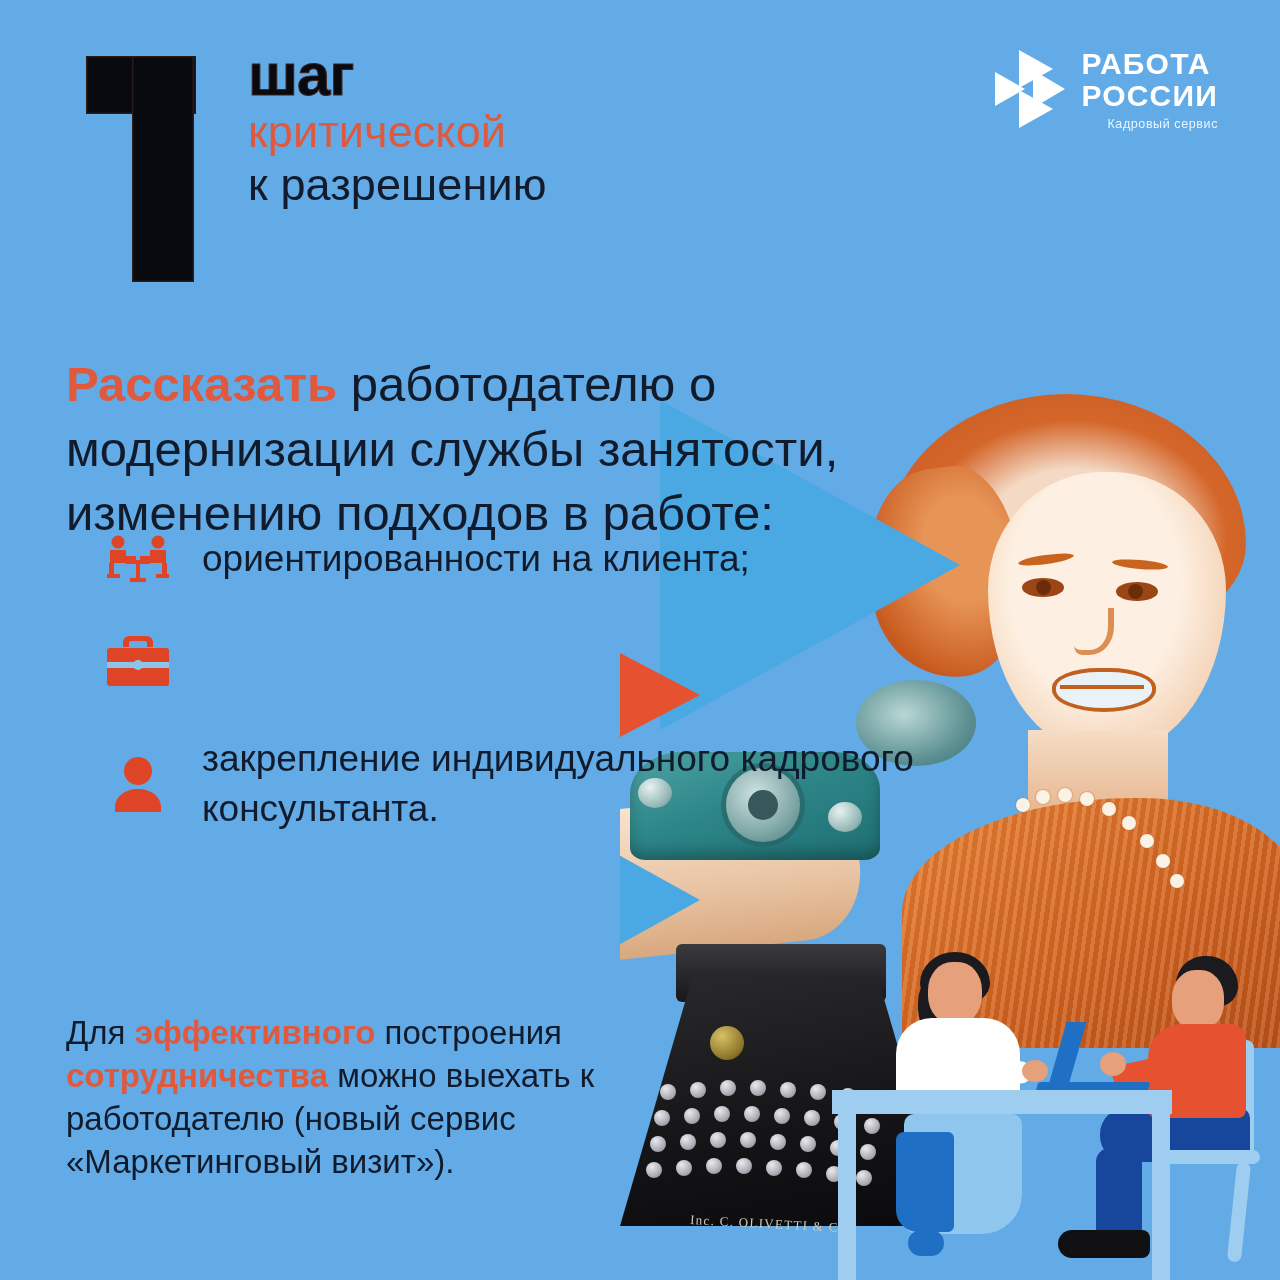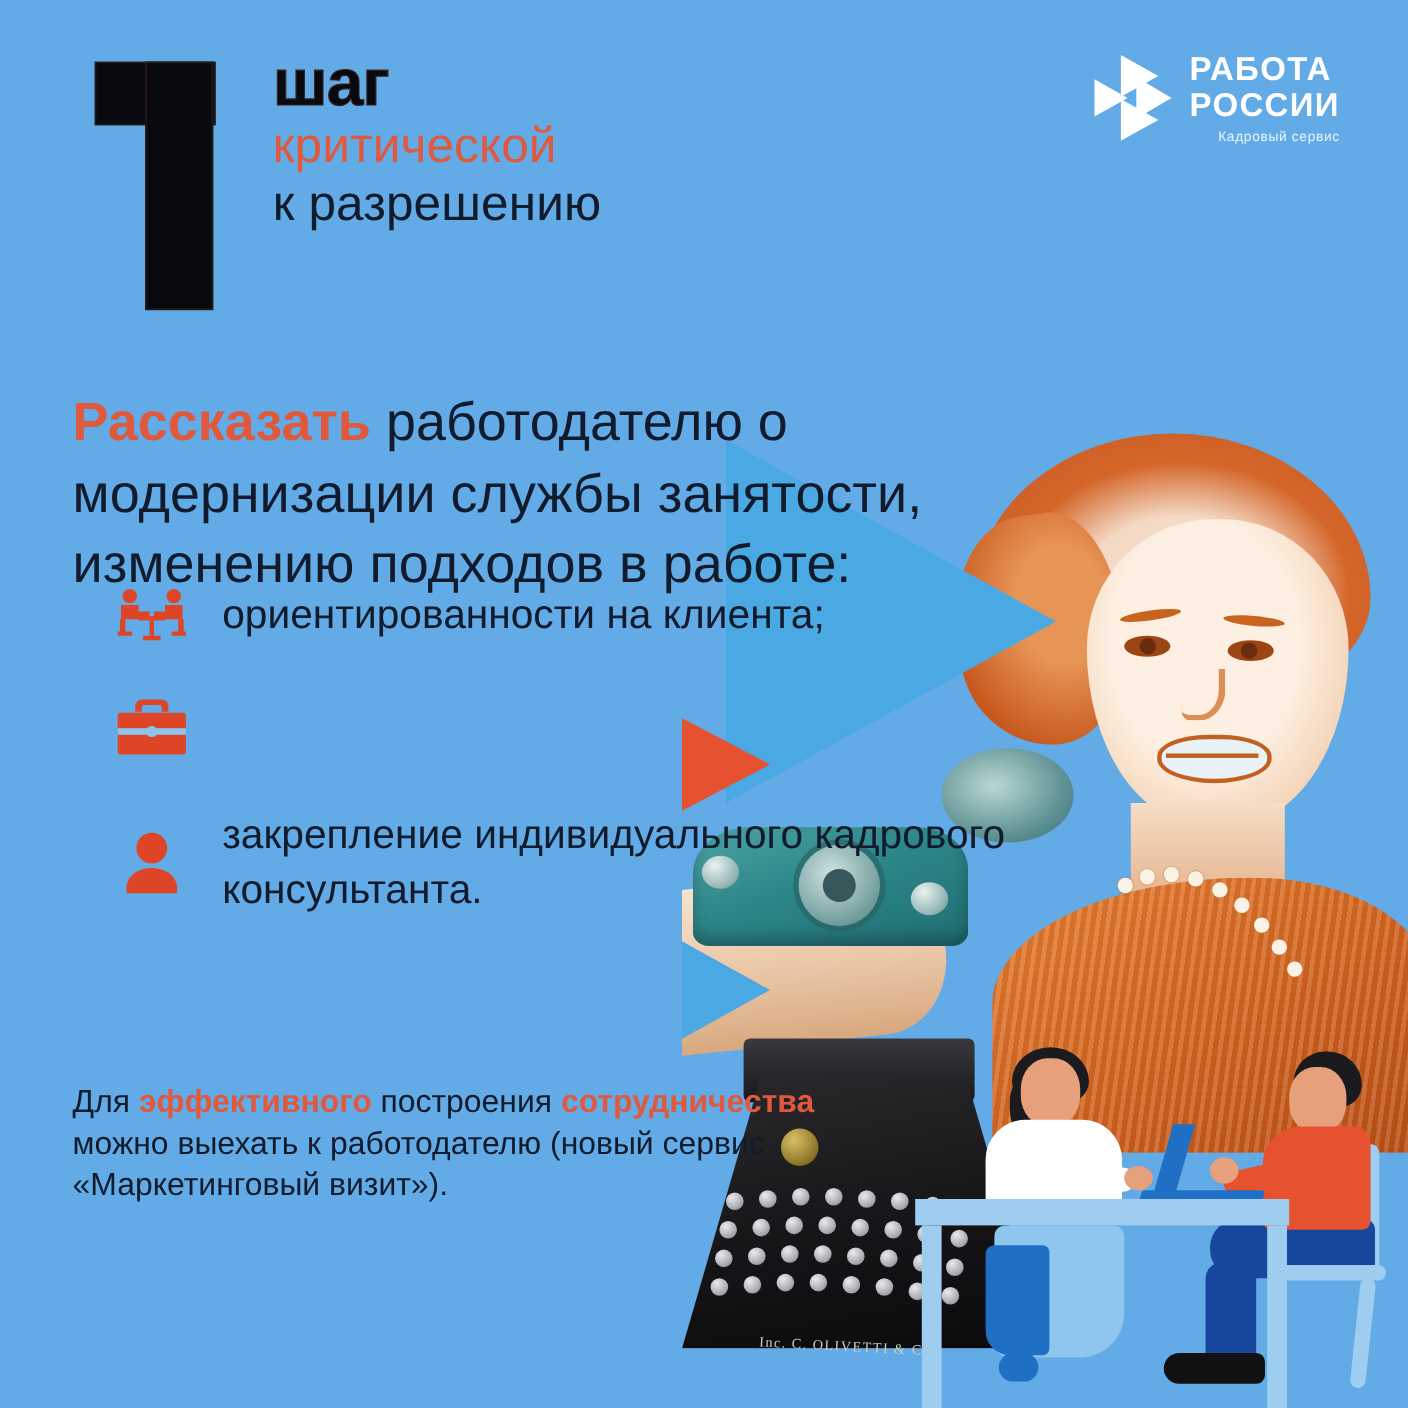--- a/index.html
+++ b/index.html
@@ -68,22 +68,22 @@
   .bullets{position:absolute;left:100px;top:530px;width:820px;}
   .bullet{display:flex;align-items:center;gap:26px;margin-bottom:42px;}
   .bullet-icon{flex:0 0 auto;width:76px;display:flex;justify-content:center;padding-top:4px;}
   .bullet-icon svg{display:block;}
   .bullet-text{
     font-size:37px;line-height:1.34;color:#111b2c;font-weight:500;
     padding-top:2px;
   }
 
   .outro{
-    position:absolute;left:66px;top:984px;width:700px;
-    font-size:29px;line-height:1.30;color:#111b2c;font-weight:500;
+    position:absolute;left:66px;top:1012px;width:700px;
+    font-size:33px;line-height:1.30;color:#111b2c;font-weight:500;
     z-index:6;
   }
   .outro .accent{color:#e0593c;font-weight:700;}
 
   
   .collage{position:absolute;right:0;bottom:0;width:660px;height:900px;overflow:hidden;}
 
   
   .woman{position:absolute;right:-10px;top:0;width:430px;height:560px;}
   .w-hair{

